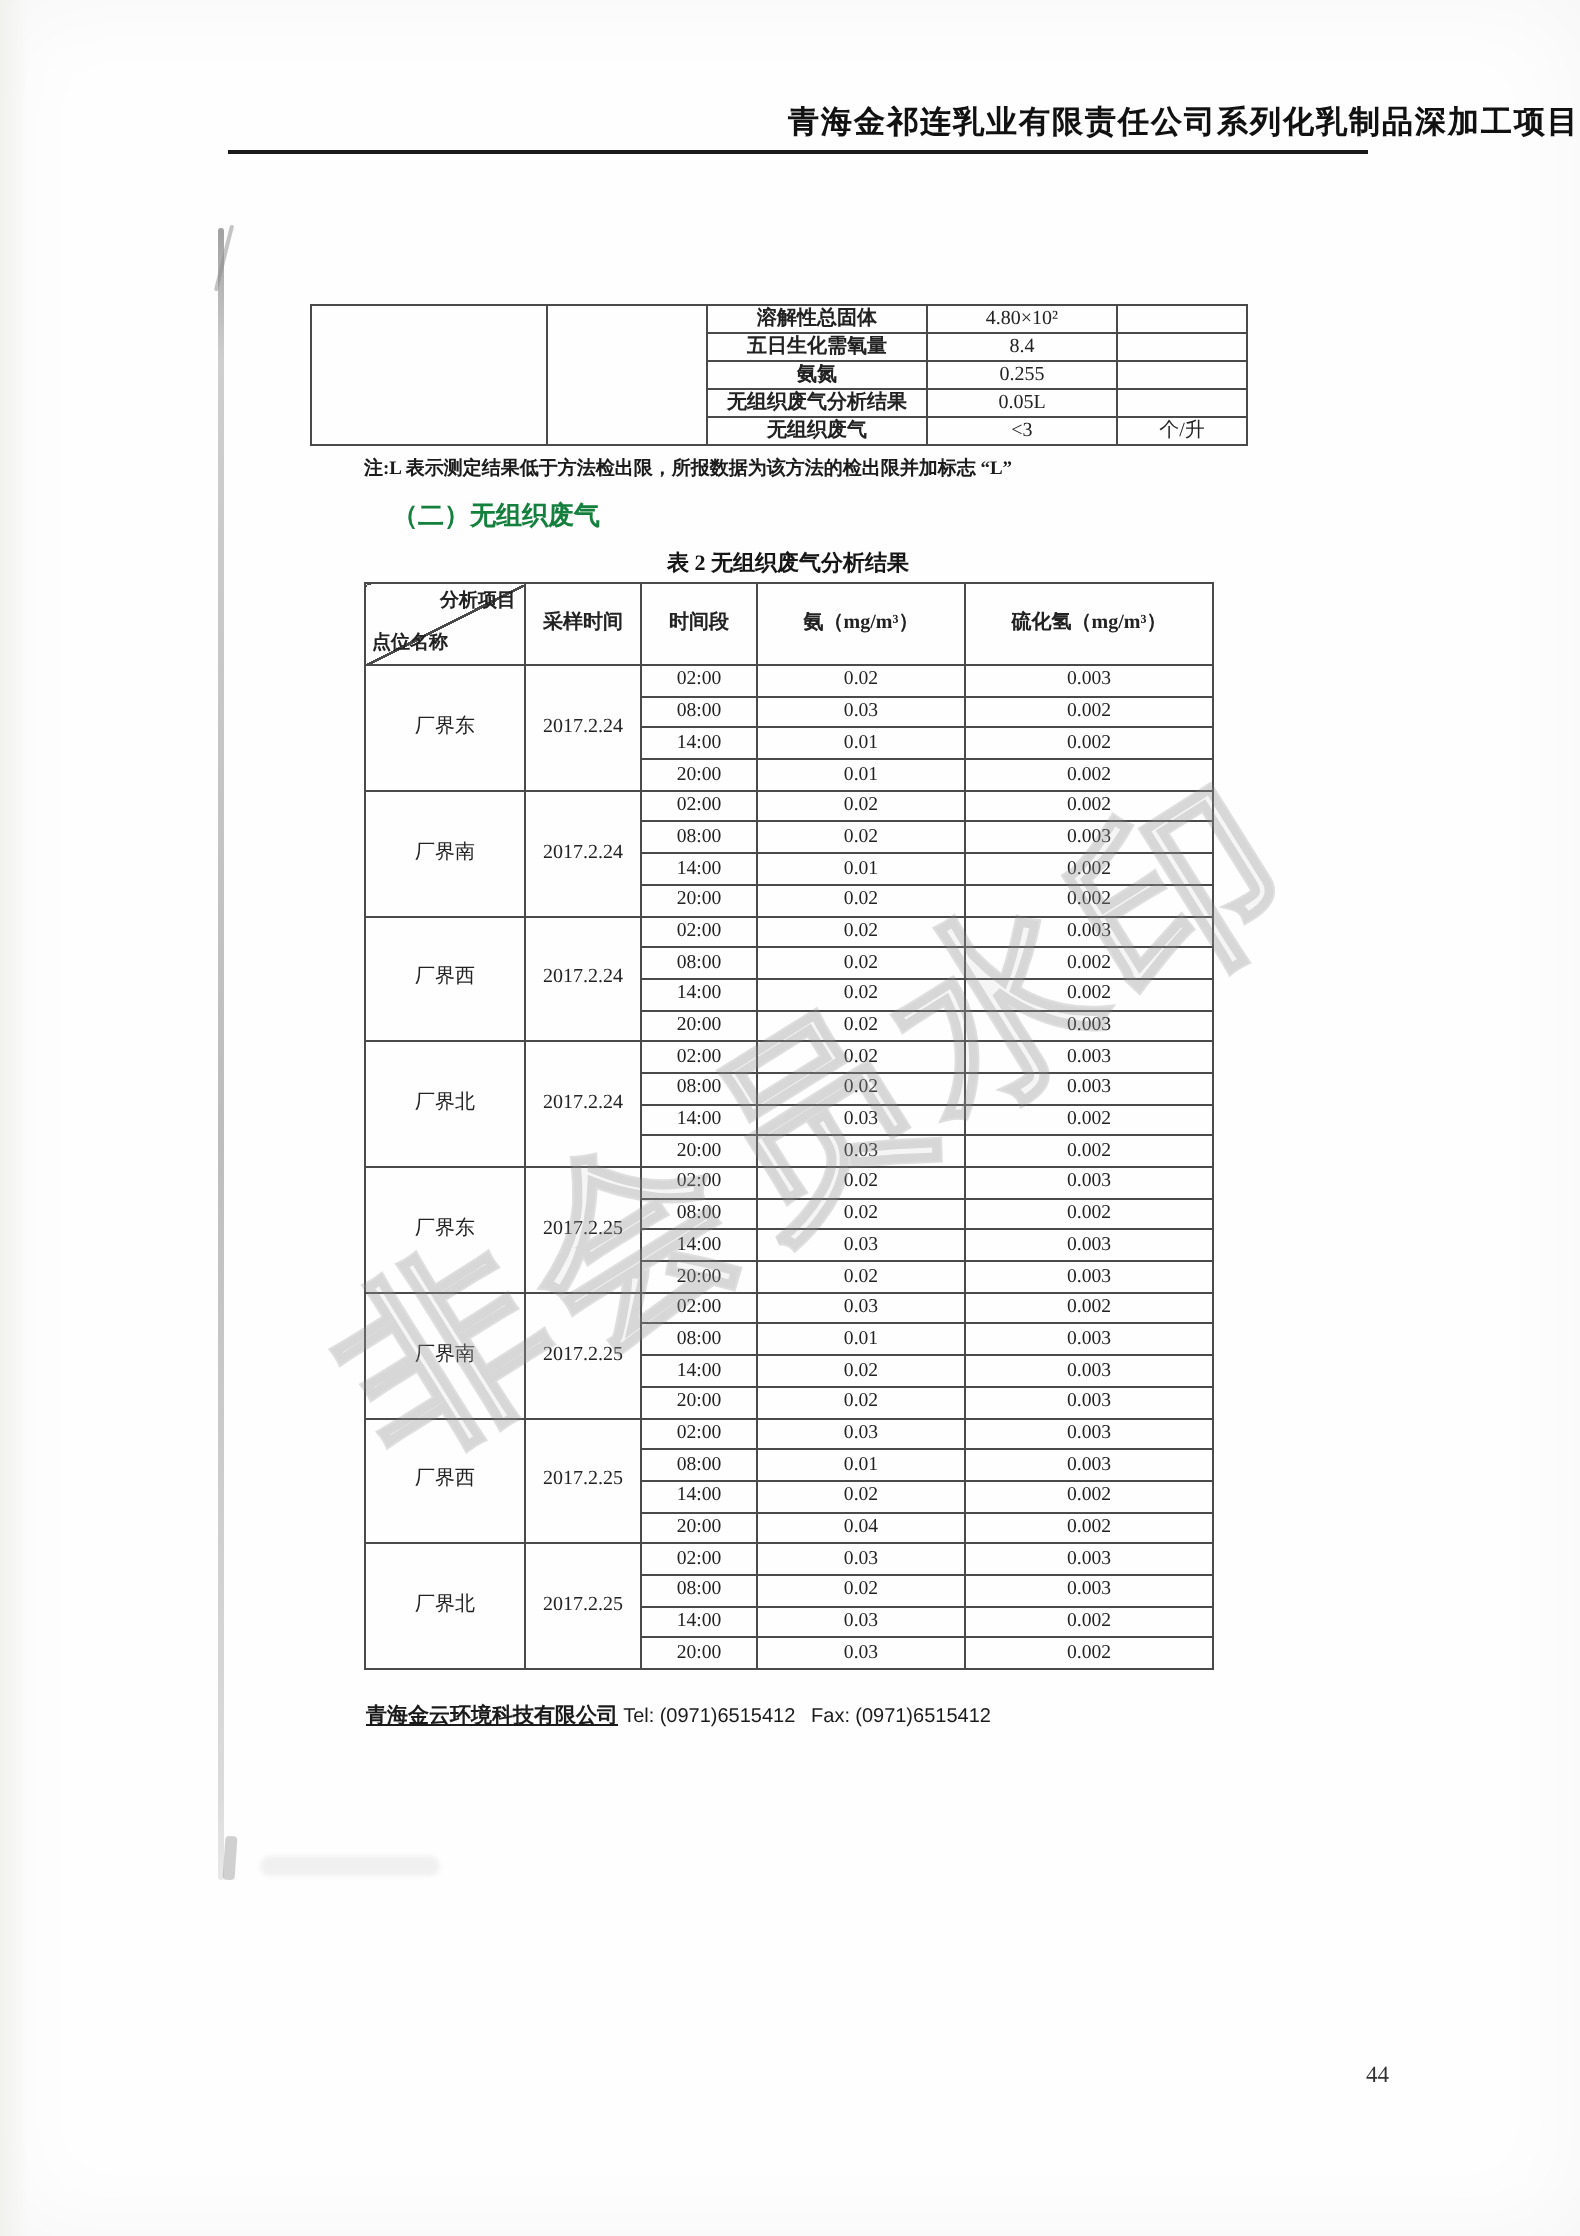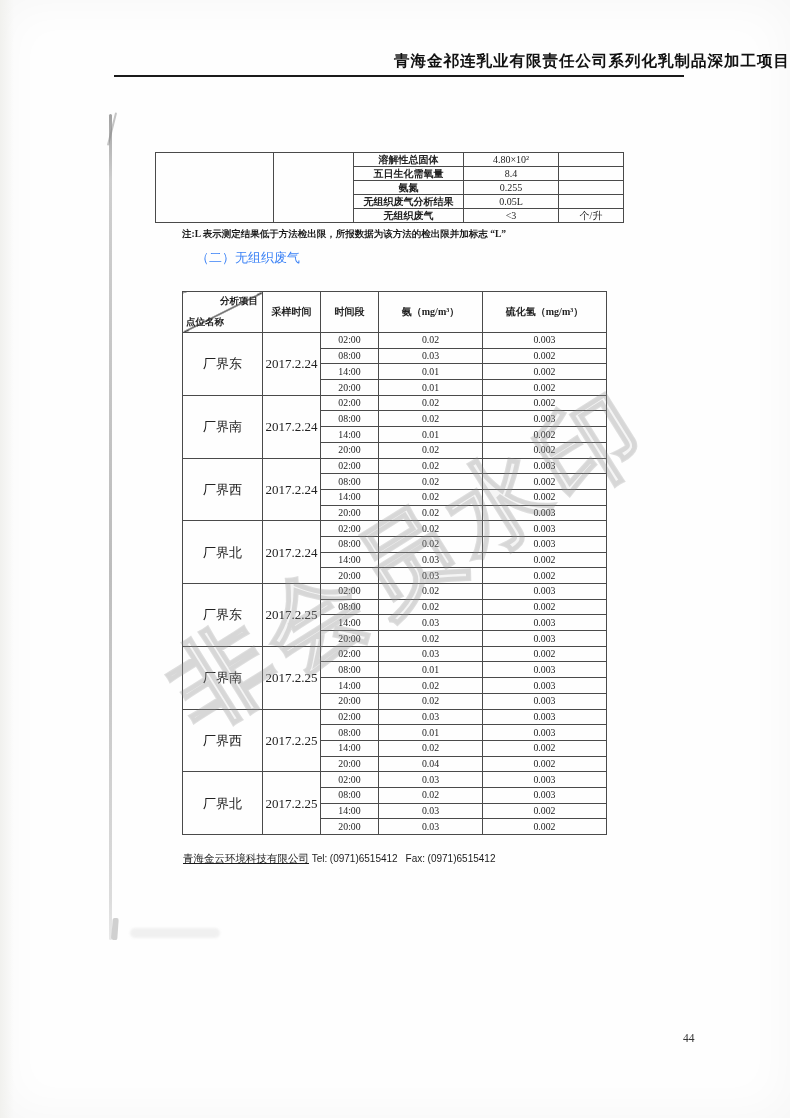--- a/index.html
+++ b/index.html
@@ -27,39 +27,39 @@
   .top-table{
     position:absolute;top:152px;left:155px;border-collapse:collapse;table-layout:fixed;
   }
   .top-table td{
     border:1px solid #4a4a4a;height:13px;padding:0 2px;text-align:center;
     font-size:10px;color:#222;line-height:1;white-space:nowrap;overflow:hidden;
   }
   .top-table td.param{font-weight:600;}
   
   .note{position:absolute;top:228px;left:182px;font-size:9.5px;font-weight:bold;color:#1c1c1c;white-space:nowrap;}
-  .section-title{position:absolute;top:249px;left:196px;font-size:13px;font-weight:normal;color:#3b82f6;}
+  .section-title{position:absolute;top:249px;left:196px;font-size:13px;font-weight:bold;color:#15803d;}
   .t2-title{position:absolute;top:274px;left:182px;width:424px;text-align:center;font-size:11px;font-weight:bold;color:#161616;}
   
   .big-table{position:absolute;top:291px;left:182px;border-collapse:collapse;table-layout:fixed;}
   .big-table td,.big-table th{
     border:1px solid #4a4a4a;padding:0;text-align:center;vertical-align:middle;
     font-size:9.8px;color:#222;line-height:1;white-space:nowrap;overflow:hidden;
   }
   .big-table thead th{height:40px;font-weight:bold;font-size:10px;margin-left:24px;}
   .big-table tbody td{height:14.7px;}
-  .big-table td.site,.big-table td.date{font-size:13px;}
+  .big-table td.site,.big-table td.date{font-size:10px;}
   .diag-cell{position:relative;padding:0;
     background:linear-gradient(to bottom right,transparent calc(50% - 0.7px),#4a4a4a calc(50% - 0.7px),#4a4a4a calc(50% + 0.7px),transparent calc(50% + 0.7px));
   }
   .diag-top{position:absolute;top:5px;right:4px;font-size:9.5px;font-weight:bold;}
   .diag-bottom{position:absolute;bottom:5px;left:3px;font-size:9.5px;font-weight:bold;}
   
   .footer{position:absolute;top:850px;left:183px;font-size:10.5px;color:#1b1b1b;line-height:17px;}
-  .footer .company{font-weight:normal;text-decoration:underline;}
+  .footer .company{font-weight:bold;text-decoration:underline;}
   .footer .lbl{font-family:"Liberation Sans","DejaVu Sans",sans-serif;font-size:10px;}
   .page-num{position:absolute;top:1032px;left:683px;font-size:11.5px;color:#333;}
   
   .watermark{
     position:absolute;left:120px;top:320px;width:580px;height:480px;
     display:flex;align-items:center;justify-content:center;
     transform:rotate(-32deg);pointer-events:none;z-index:5;
     font-size:100px;font-weight:bold;letter-spacing:8px;white-space:nowrap;
     color:rgba(190,190,190,0.14);
     -webkit-text-stroke:2px rgba(130,130,130,0.26);
@@ -124,20 +124,21 @@
           <td class="param">无组织废气</td>
           <td>&lt;3</td>
           <td>个/升</td>
         </tr>
       </tbody>
   </table>
 
   <div class="note">注:L 表示测定结果低于方法检出限，所报数据为该方法的检出限并加标志 “L”</div>
 
   <div class="section-title">（二）无组织废气</div>
+  <div class="t2-title">表 2 无组织废气分析结果</div>
 
   <table class="big-table">
     <colgroup>
       <col style="width:80px">
         <col style="width:58px">
         <col style="width:58px">
         <col style="width:104px">
         <col style="width:124px">
     </colgroup>
     <thead>

